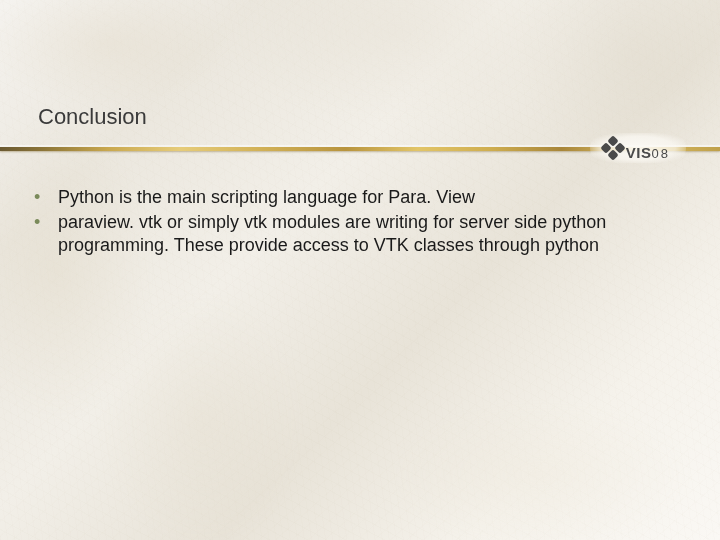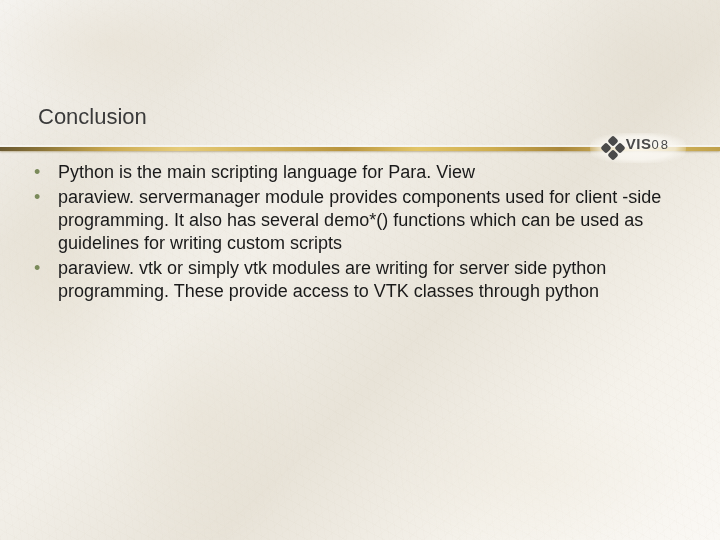--- a/index.html
+++ b/index.html
@@ -54,21 +54,21 @@
     content: "";
     position: absolute;
     top: -2px; left: 0; right: 0; height: 2px;
     background: rgba(255,255,255,0.5);
   }
   .logo {
     position: absolute;
     top: 133px;
     right: 34px;
     display: flex;
-    align-items: flex-start;
+    align-items: flex-end;
     background: radial-gradient(ellipse at center, rgba(252,250,245,0.95) 0%, rgba(252,250,245,0.7) 55%, transparent 80%);
     padding: 2px 16px 2px 10px;
     border-radius: 18px;
   }
   .logo .mark {
     width: 26px; height: 26px; position: relative;
   }
   .logo .mark span {
     position: absolute;
     background: #4a4a4a;
@@ -81,21 +81,21 @@
   .logo .text {
     font-family: Arial, sans-serif;
     font-size: 15px;
     font-weight: 700;
     letter-spacing: 0.5px;
     color: #4a4a4a;
   }
   .logo .text .thin { font-weight: 400; font-size: 13px; letter-spacing: 2px; }
   .content {
     position: absolute;
-    top: 161px;
+    top: 186px;
     left: 24px;
     right: 36px;
   }
   .bullet-list {
     list-style: none;
   }
   .bullet-list li {
     position: relative;
     padding-left: 34px;
     font-size: 18px;
@@ -131,16 +131,15 @@
       <span class="d"></span>
   </div>
   <div class="text">
     <span>VIS</span><span class="thin">08</span>
   </div>
 </div>
 
 <div class="content">
   <ul class="bullet-list">
     <li>Python is the main scripting language for Para. View</li>
-    <li>paraview. servermanager module provides components used for client -side programming. It also has several demo*() functions which can be used as guidelines for writing custom scripts</li>
     <li>paraview. vtk or simply vtk modules are writing for server side python programming. These provide access to VTK classes through python</li>
   </ul>
 </div>
 
 </body></html>

